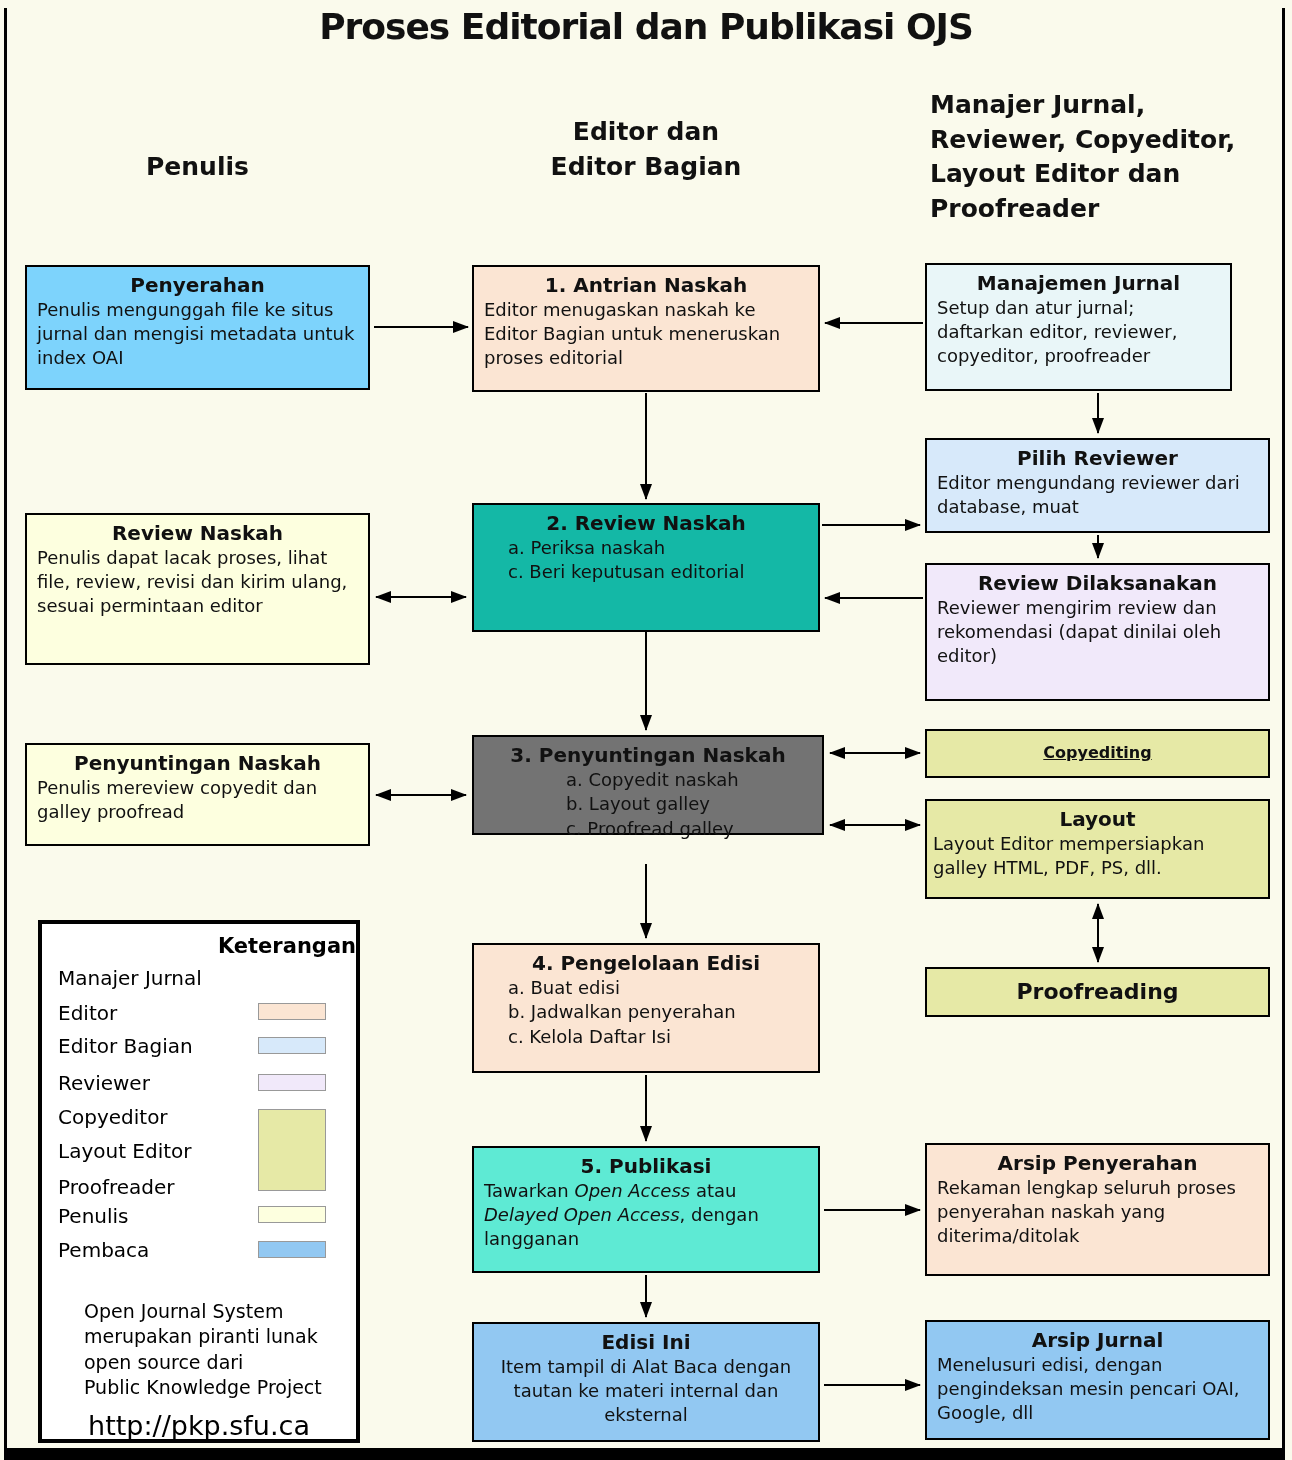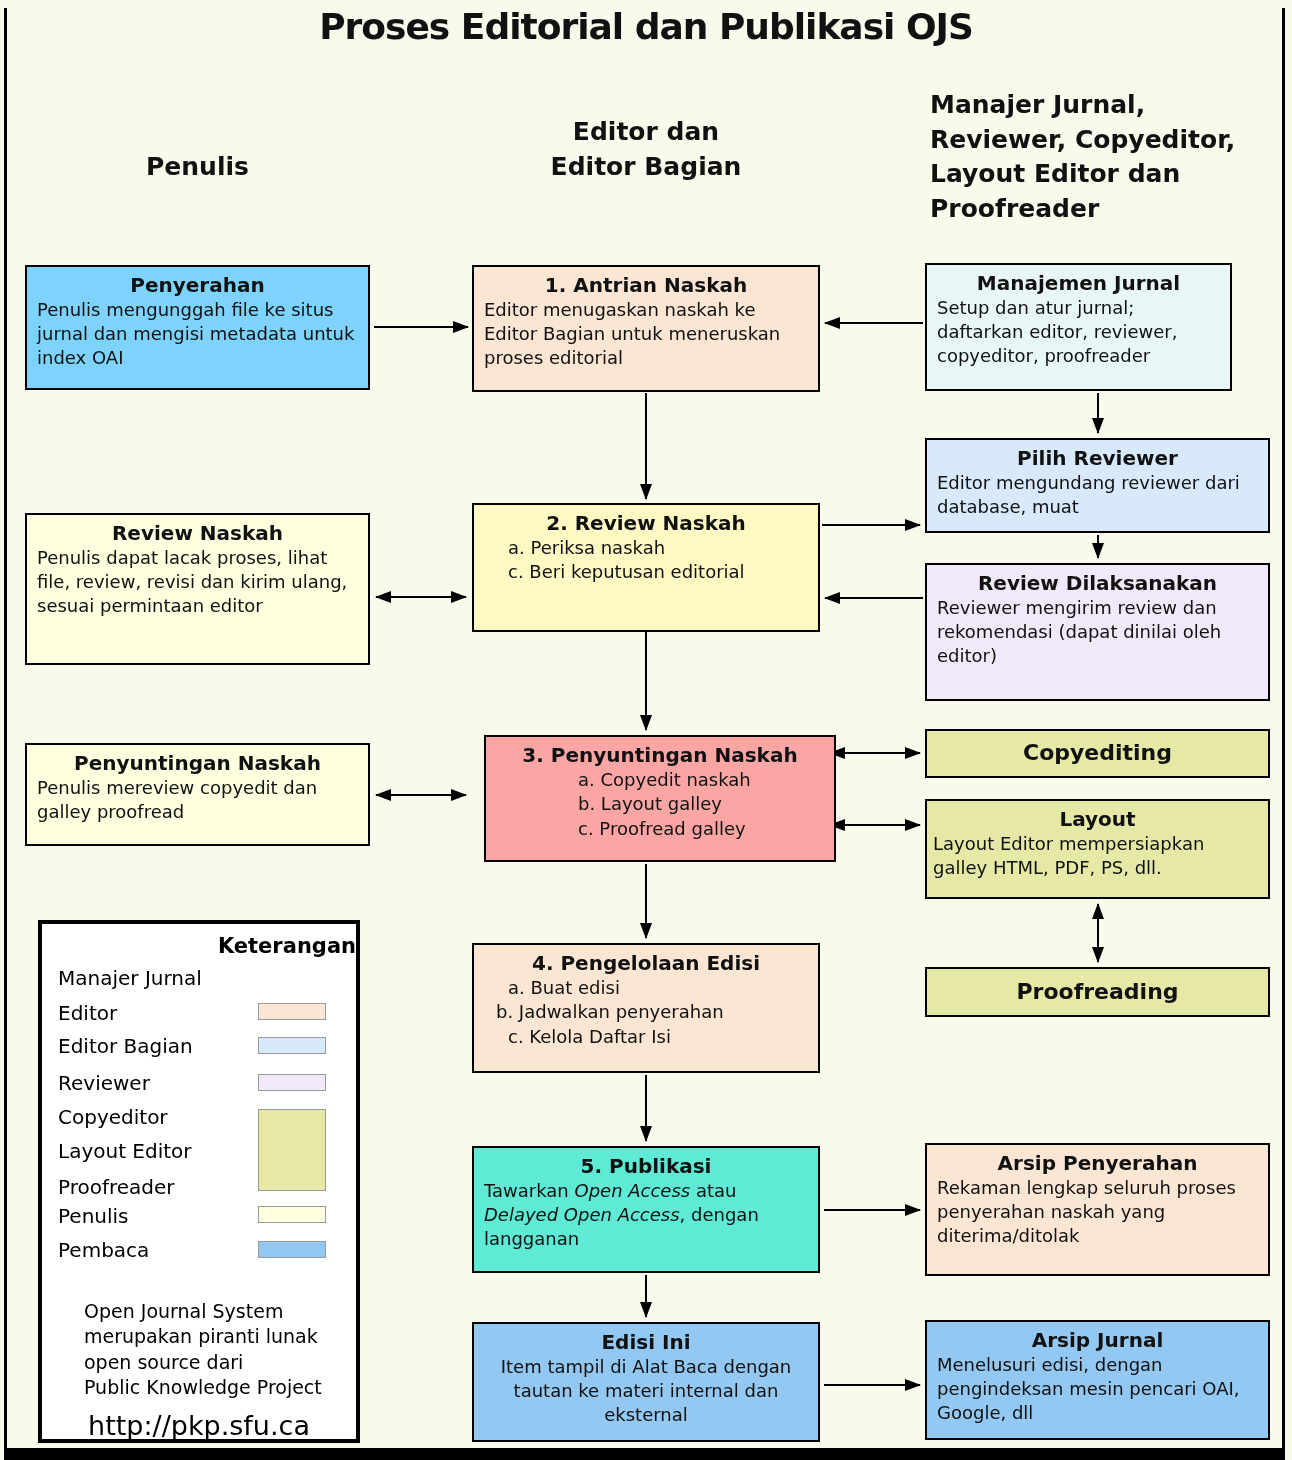--- a/index.html
+++ b/index.html
@@ -80,37 +80,37 @@
   <div class="box" style="left: 25px; top: 743px; width: 345px; height: 103px; background-color: rgb(253, 255, 223);">
     <div class="box-title">Penyuntingan Naskah</div>
     <div class="box-body">Penulis mereview copyedit dan galley proofread</div>
   </div>
 
   <div class="box" style="left: 472px; top: 265px; width: 348px; height: 127px; background-color: rgb(251, 229, 211);">
     <div class="box-title">1. Antrian Naskah</div>
     <div class="box-body">Editor menugaskan naskah ke Editor Bagian untuk meneruskan proses editorial</div>
   </div>
 
-  <div class="box" style="left: 472px; top: 503px; width: 348px; height: 129px; background-color: #fef9c3;">
+  <div class="box" style="left: 472px; top: 503px; width: 348px; height: 129px; background-color: #14b8a6;">
     <div class="box-title">2. Review Naskah</div>
     <div class="box-item" style="padding-left:34px;">a. Periksa naskah</div>
     <div class="box-item" style="padding-left:34px;">c. Beri keputusan editorial</div>
   </div>
 
-  <div class="box" style="left: 472px; top: 735px; width: 352px; height: 127px; background-color: #fca5a5; margin-left: 12px;">
+  <div class="box" style="left: 472px; top: 735px; width: 352px; height: 100px; background-color: #737373;">
     <div class="box-title">3. Penyuntingan Naskah</div>
     <div class="box-item" style="padding-left:92px;">a. Copyedit naskah</div>
     <div class="box-item" style="padding-left:92px;">b. Layout galley</div>
     <div class="box-item" style="padding-left:92px;">c. Proofread galley</div>
   </div>
 
   <div class="box" style="left: 472px; top: 943px; width: 348px; height: 130px; background-color: rgb(251, 229, 211);">
     <div class="box-title">4. Pengelolaan Edisi</div>
     <div class="box-item" style="padding-left:34px;">a. Buat edisi</div>
-    <div class="box-item" style="padding-left:22px;">b. Jadwalkan penyerahan</div>
+    <div class="box-item" style="padding-left:34px;">b. Jadwalkan penyerahan</div>
     <div class="box-item" style="padding-left:34px;">c. Kelola Daftar Isi</div>
   </div>
 
   <div class="box" style="left: 472px; top: 1146px; width: 348px; height: 127px; background-color: #5eead4;">
     <div class="box-title">5. Publikasi</div>
     <div class="box-body"><span>Tawarkan </span><span class="it">Open Access</span><span> atau </span><span class="it">Delayed Open Access</span><span>, dengan langganan</span></div>
   </div>
 
   <div class="box" style="left: 472px; top: 1322px; width: 348px; height: 120px; background-color: rgb(146, 200, 242);">
     <div class="box-title">Edisi Ini</div>
@@ -126,21 +126,21 @@
     <div class="box-title">Pilih Reviewer</div>
     <div class="box-body">Editor mengundang reviewer dari database, muat</div>
   </div>
 
   <div class="box" style="left: 925px; top: 563px; width: 345px; height: 138px; background-color: rgb(241, 233, 250);">
     <div class="box-title">Review Dilaksanakan</div>
     <div class="box-body">Reviewer mengirim review dan rekomendasi (dapat dinilai oleh editor)</div>
   </div>
 
   <div class="box center-v" style="left: 925px; top: 729px; width: 345px; height: 49px; background-color: rgb(230, 233, 166);">
-    <div class="box-title" style="font-size:22px;">Copyediting</div>
+    <div class="box-title" style="font-size:16px;text-decoration:underline;">Copyediting</div>
   </div>
 
   <div class="box" style="left: 925px; top: 799px; width: 345px; height: 100px; background-color: rgb(230, 233, 166);">
     <div class="box-title">Layout</div>
     <div class="box-body" style="padding:0 6px;">Layout Editor mempersiapkan galley HTML, PDF, PS, dll.</div>
   </div>
 
   <div class="box center-v" style="left: 925px; top: 967px; width: 345px; height: 50px; background-color: rgb(230, 233, 166);">
     <div class="box-title" style="font-size:22px;">Proofreading</div>
   </div>

